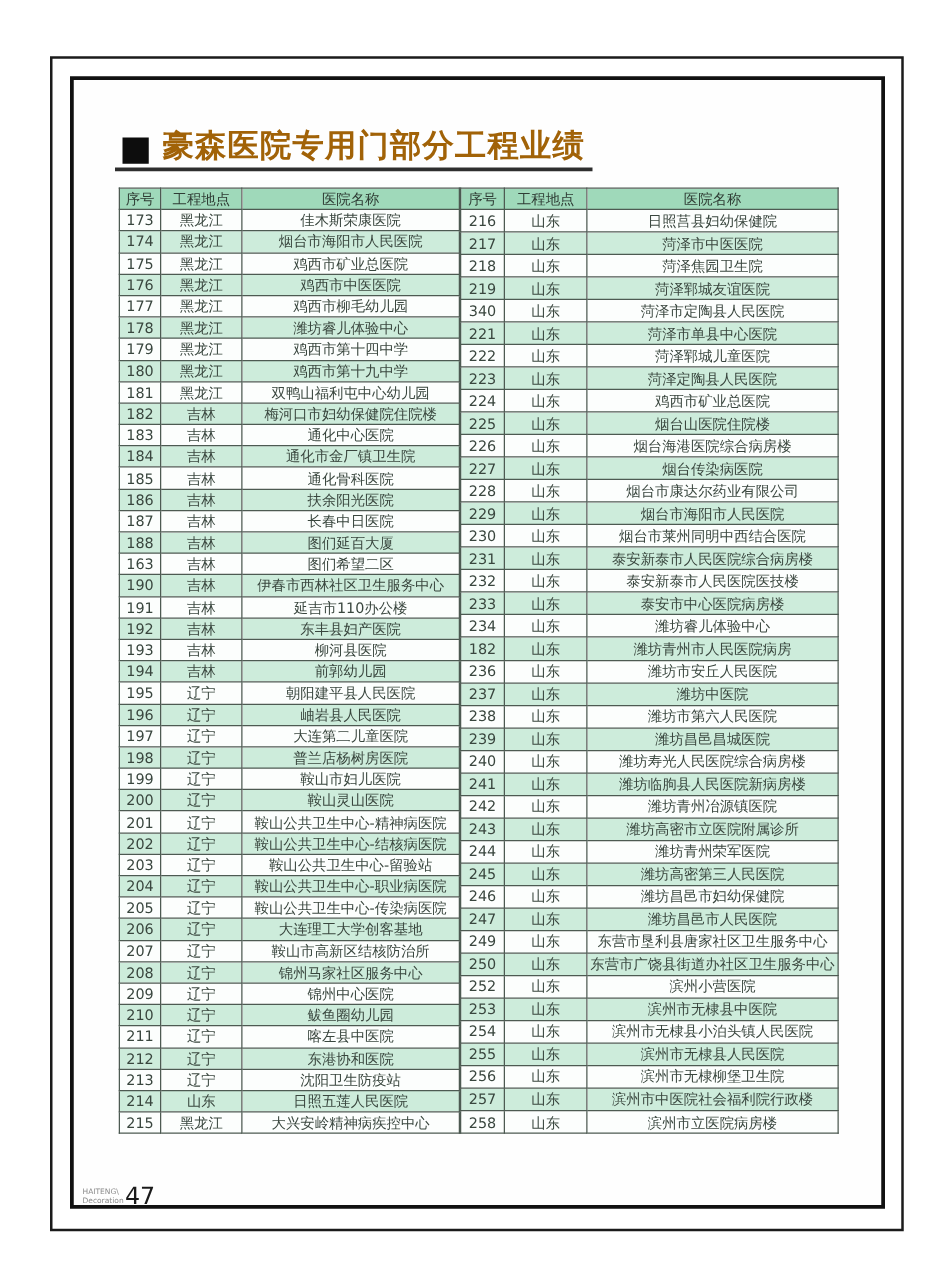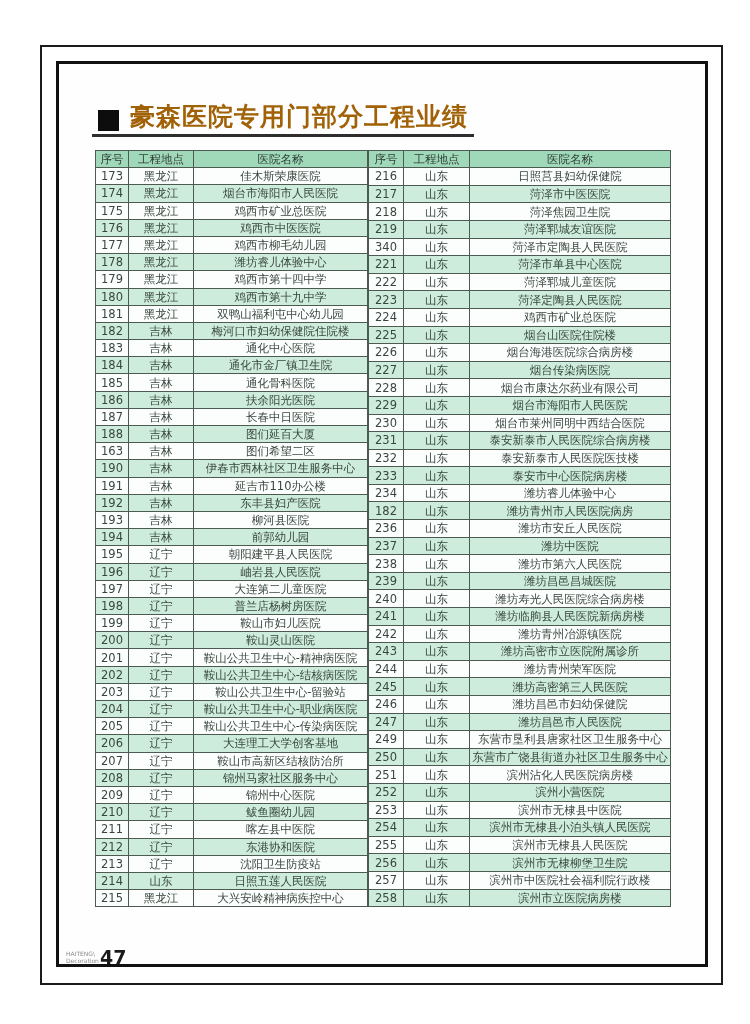--- a/index.html
+++ b/index.html
@@ -94,21 +94,21 @@
   }
   .footer-brand {
     font-size: 6px;
     color: #8a8a8a;
     line-height: 1.25;
     text-align: left;
     margin-right: 1px;
   }
   .footer-pageno {
     font-size: 19px;
-    font-weight: bold;
+    font-weight: normal;
     color: #1a1a1a;
     letter-spacing: 0px;
   }
 </style>
 </head>
 <body>
 
 <div class="page-outer"></div>
 <div class="page-inner"></div>
 
@@ -518,25 +518,20 @@
           <td class="col-no">249</td>
           <td class="col-loc">山东</td>
           <td class="col-name">东营市垦利县唐家社区卫生服务中心</td>
         </tr>
         <tr>
           <td class="col-no">250</td>
           <td class="col-loc">山东</td>
           <td class="col-name">东营市广饶县街道办社区卫生服务中心</td>
         </tr>
         <tr>
-          <td class="col-no">251</td>
-          <td class="col-loc">山东</td>
-          <td class="col-name">滨州沾化人民医院病房楼</td>
-        </tr>
-        <tr>
           <td class="col-no">252</td>
           <td class="col-loc">山东</td>
           <td class="col-name">滨州小营医院</td>
         </tr>
         <tr>
           <td class="col-no">253</td>
           <td class="col-loc">山东</td>
           <td class="col-name">滨州市无棣县中医院</td>
         </tr>
         <tr>

